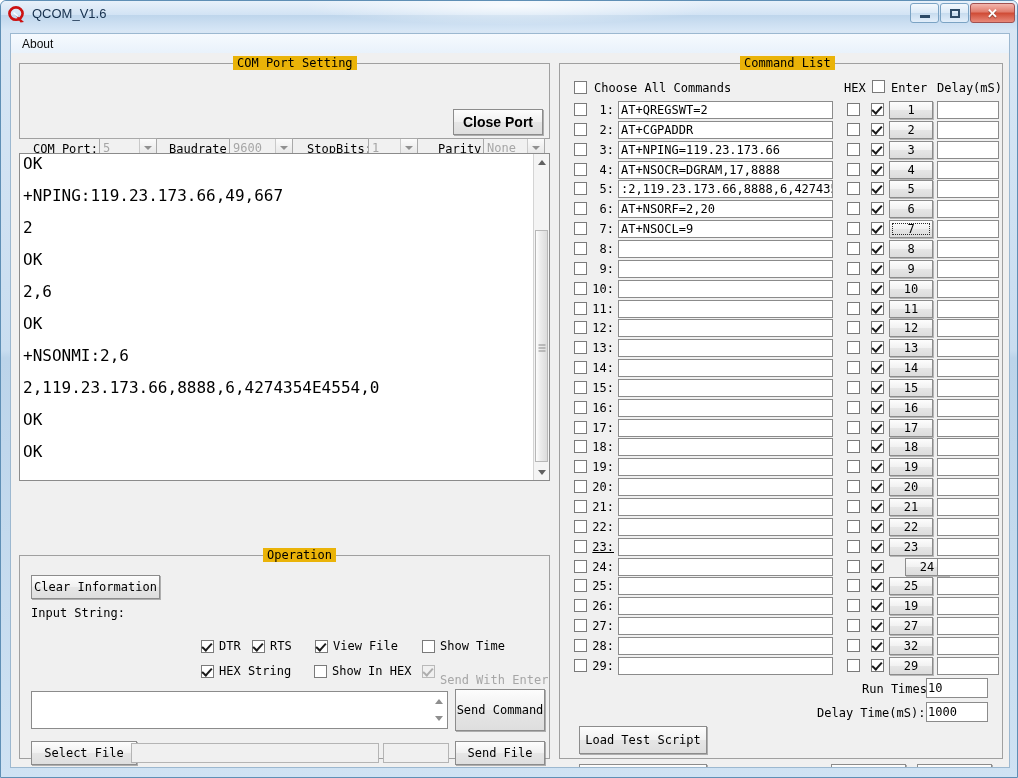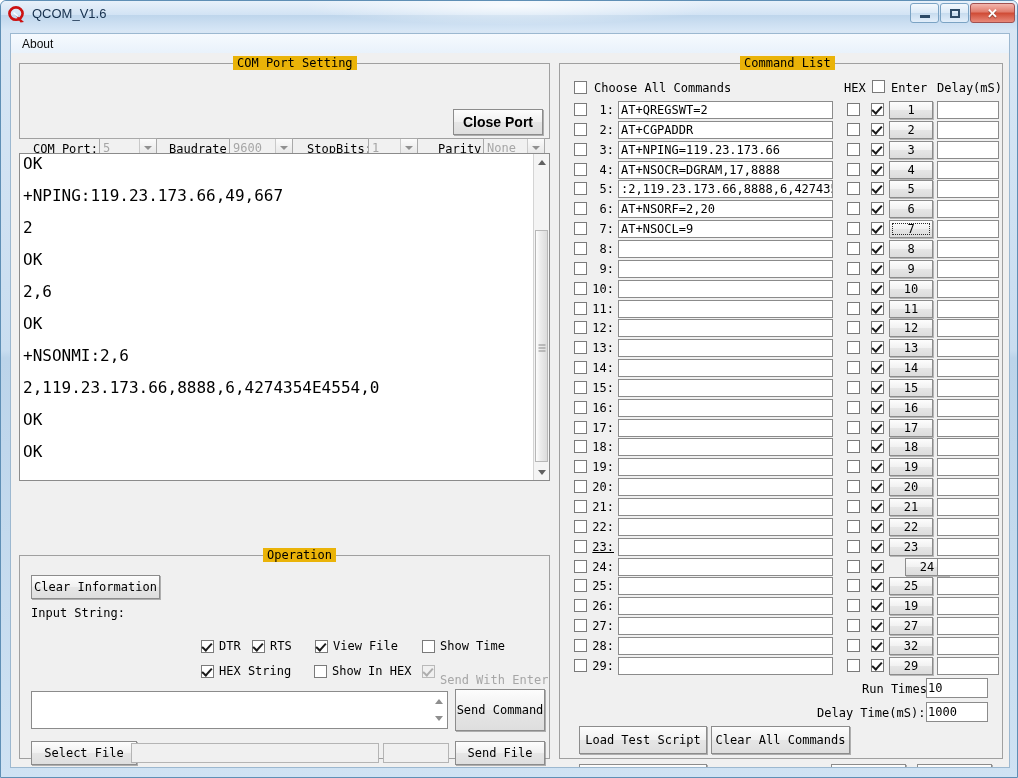--- a/index.html
+++ b/index.html
@@ -688,21 +688,20 @@
         <div class="cb" style="left: 563px; top: 606px;"></div>
         <div class="cmd-row-num" style="left: 581px; top: 606px;">29:</div>
         <div class="cmd-input" style="left: 607px; top: 604px; width: 215px;"></div>
         <div class="cb" style="left: 836px; top: 606px;"></div>
         <div class="cb on" style="left: 860px; top: 606px;"></div>
         <div class="idx-btn" style="left: 878px; top: 604px;">29</div>
         <div class="delay-input" style="left: 926px; top: 604px;"></div>
       </div>
 
     <div class="btn" style="left:568px; top:673px; width:128px; height:28px;">Load Test Script</div>
-    <div class="btn" style="left:700px; top:673px; width:139px; height:28px;">Clear All Commands</div>
     <div class="btn" style="left:568px; top:711px; width:128px; height:28px;">Save As Script</div>
 
     <div class="lbl" style="left:851px; top:629px;">Run Times:</div>
     <div class="input" style="left:915px; top:625px; width:62px; height:20px;">10</div>
     <div class="lbl" style="left:806px; top:653px;">Delay Time(mS):</div>
     <div class="input" style="left:915px; top:649px; width:62px; height:20px;">1000</div>
 
     <div class="btn" style="left:820px; top:711px; width:75px; height:28px;">Run</div>
     <div class="btn disabled" style="left:906px; top:711px; width:75px; height:28px;">Stop</div>
 

